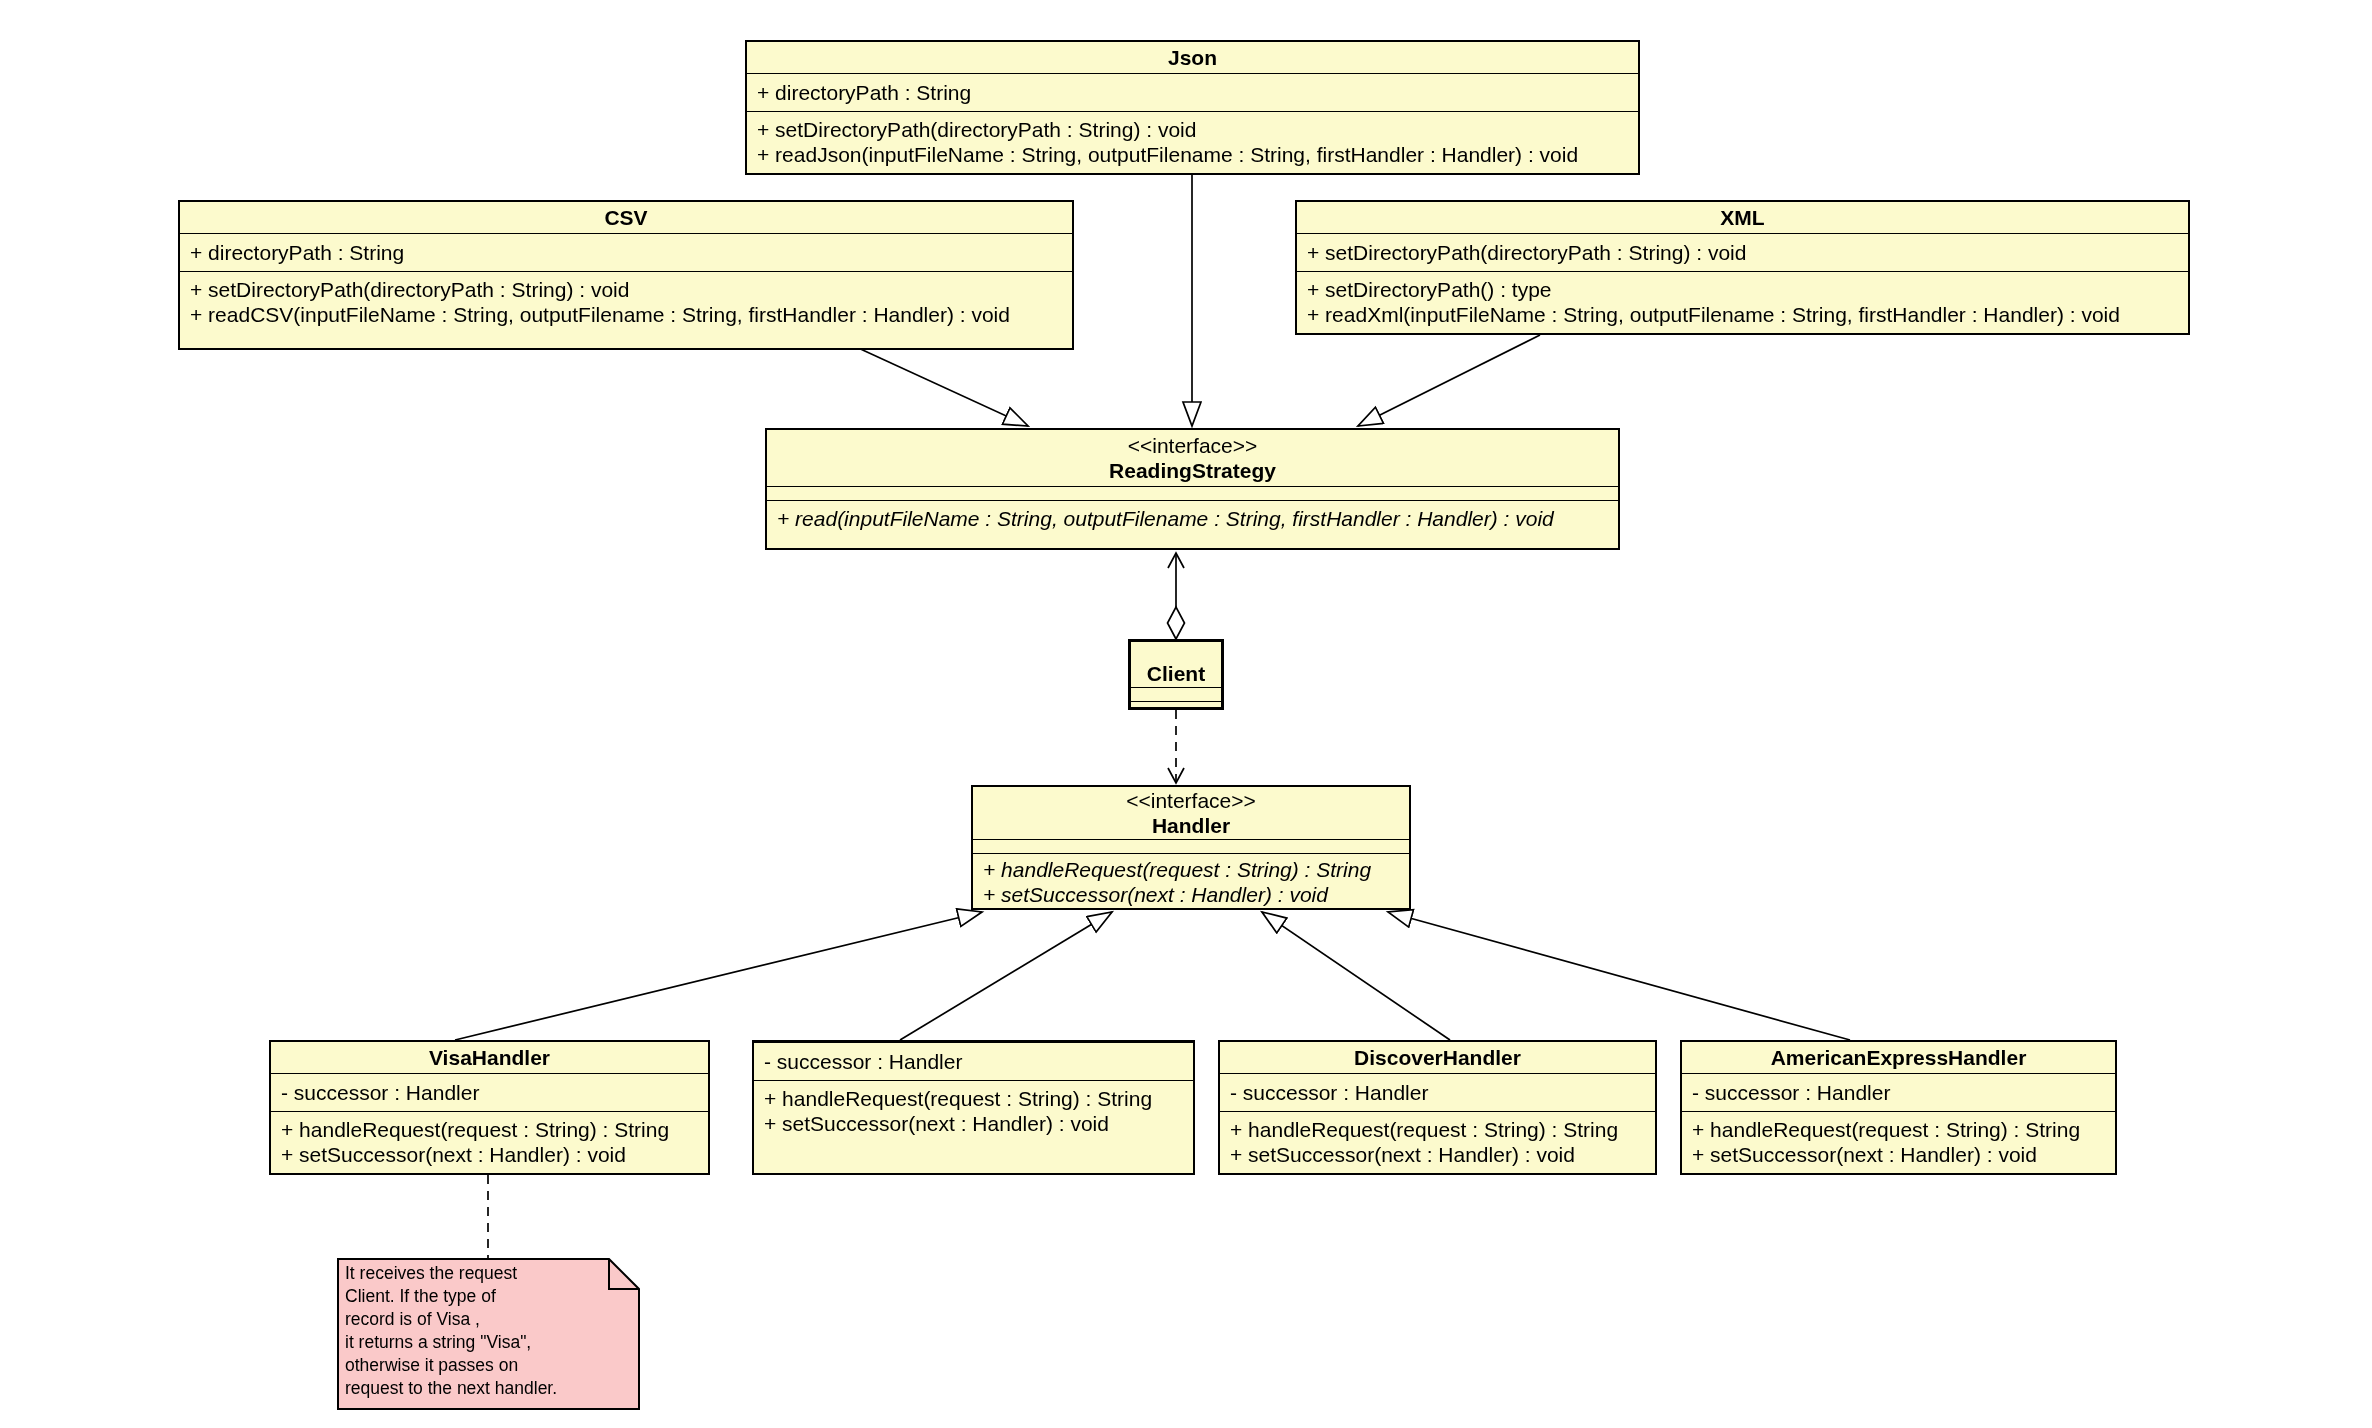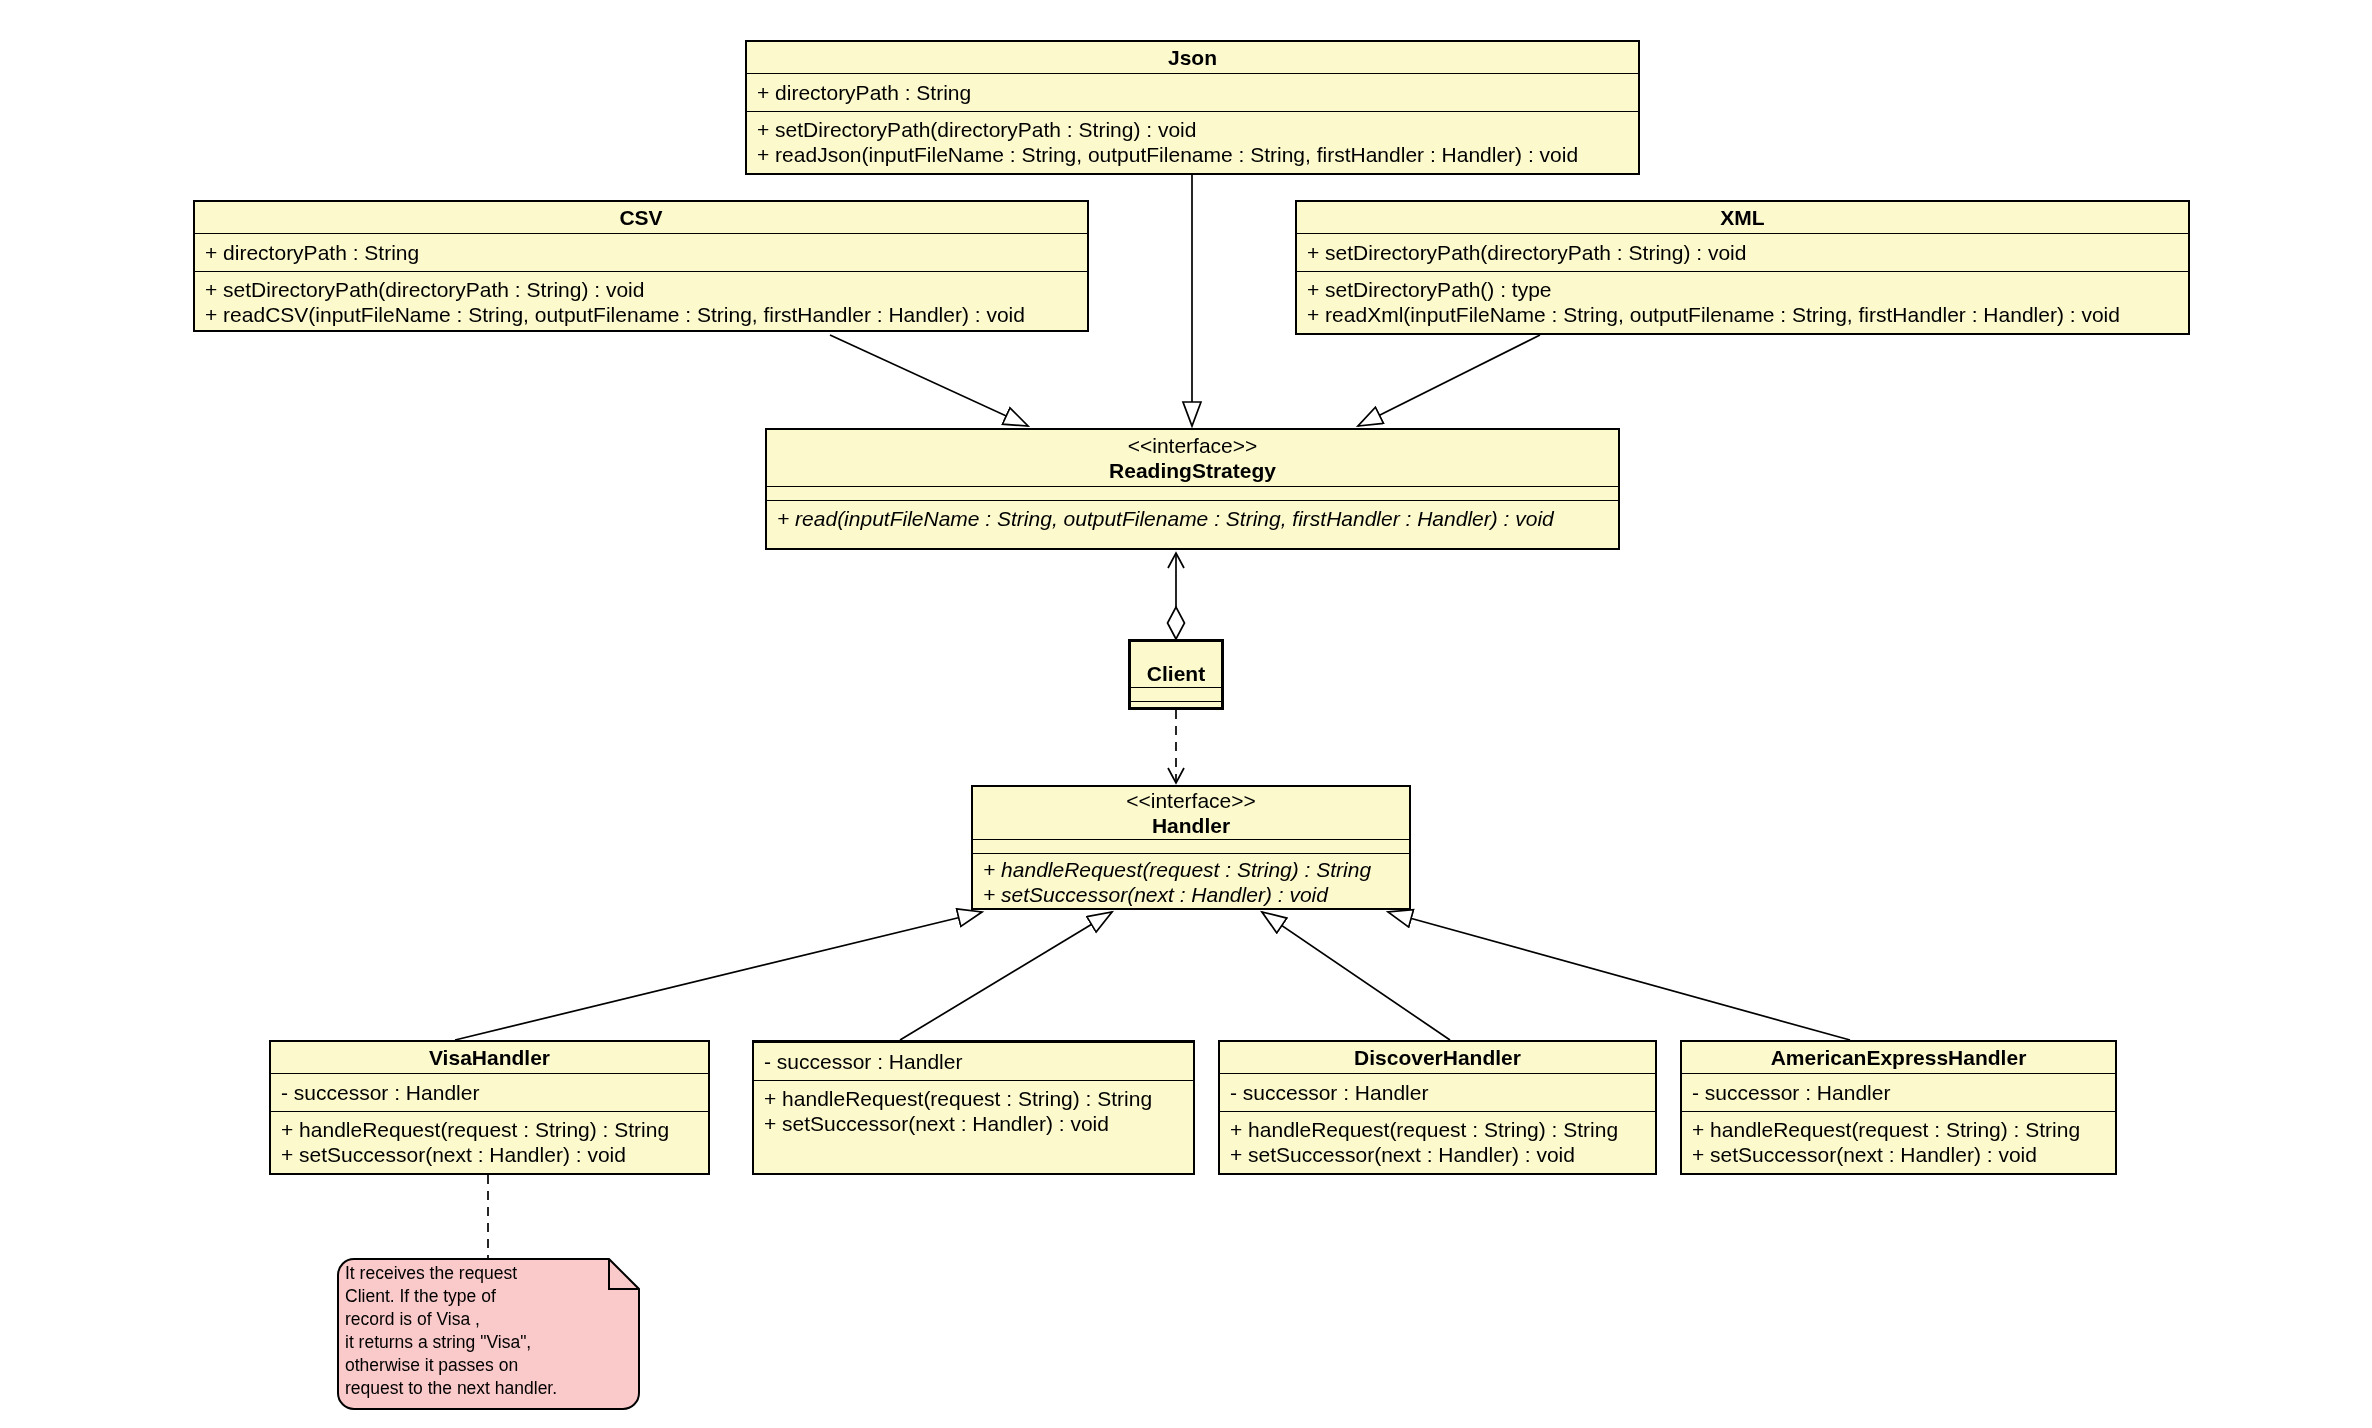--- a/index.html
+++ b/index.html
@@ -85,21 +85,21 @@
     </div>
     <div class="comp attrs">
       <div class="member">+ directoryPath : String</div>
     </div>
     <div class="comp methods">
       <div class="member">+ setDirectoryPath(directoryPath : String) : void</div>
       <div class="member">+ readJson(inputFileName : String, outputFilename : String, firstHandler : Handler) : void</div>
     </div>
   </div>
 
-  <div class="uml-class kind-class" style="left:193px;top:200px;width:896px;height:132px;">
+  <div class="uml-class kind-class" style="left:178px;top:200px;width:896px;height:150px;">
     <div class="uml-title">
       <span class="cname">CSV</span>
     </div>
     <div class="comp attrs">
       <div class="member">+ directoryPath : String</div>
     </div>
     <div class="comp methods">
       <div class="member">+ setDirectoryPath(directoryPath : String) : void</div>
       <div class="member">+ readCSV(inputFileName : String, outputFilename : String, firstHandler : Handler) : void</div>
     </div>
@@ -191,21 +191,21 @@
     </div>
     <div class="comp attrs">
       <div class="member">- successor : Handler</div>
     </div>
     <div class="comp methods">
       <div class="member">+ handleRequest(request : String) : String</div>
       <div class="member">+ setSuccessor(next : Handler) : void</div>
     </div>
   </div>
 
-  <div class="uml-note" style="left:337px;top:1258px;width:303px;height:152px;border-radius:17px;">
+  <div class="uml-note" style="left:337px;top:1258px;width:303px;height:152px;">
     <svg class="fold-svg" width="32" height="32">
       <polygon points="0,0 32,0 32,32" fill="#FFFFFF"></polygon>
       <polygon points="1,1 31,31 1,31" fill="#FAC9C9" stroke="#000000" stroke-width="2"></polygon>
     </svg>
     <div>It receives the request</div>
     <div>Client. If the type of</div>
     <div>record is of Visa ,</div>
     <div>it returns a string "Visa",</div>
     <div>otherwise it passes on</div>
     <div>request to the next handler.</div>

